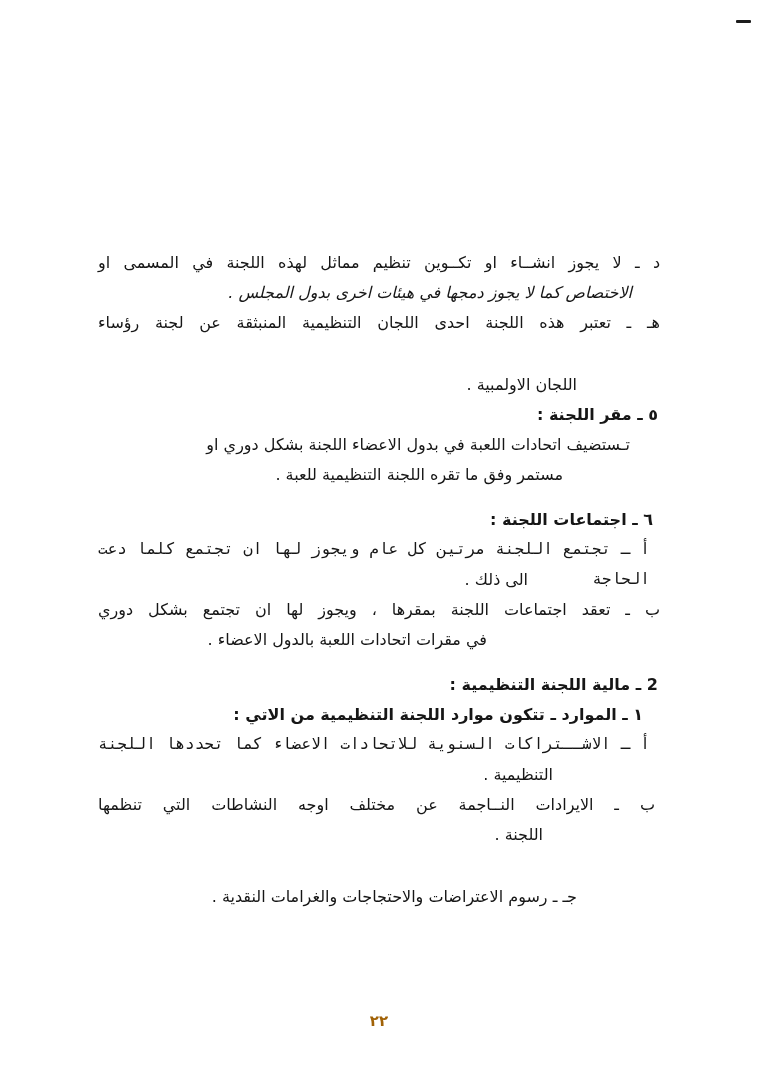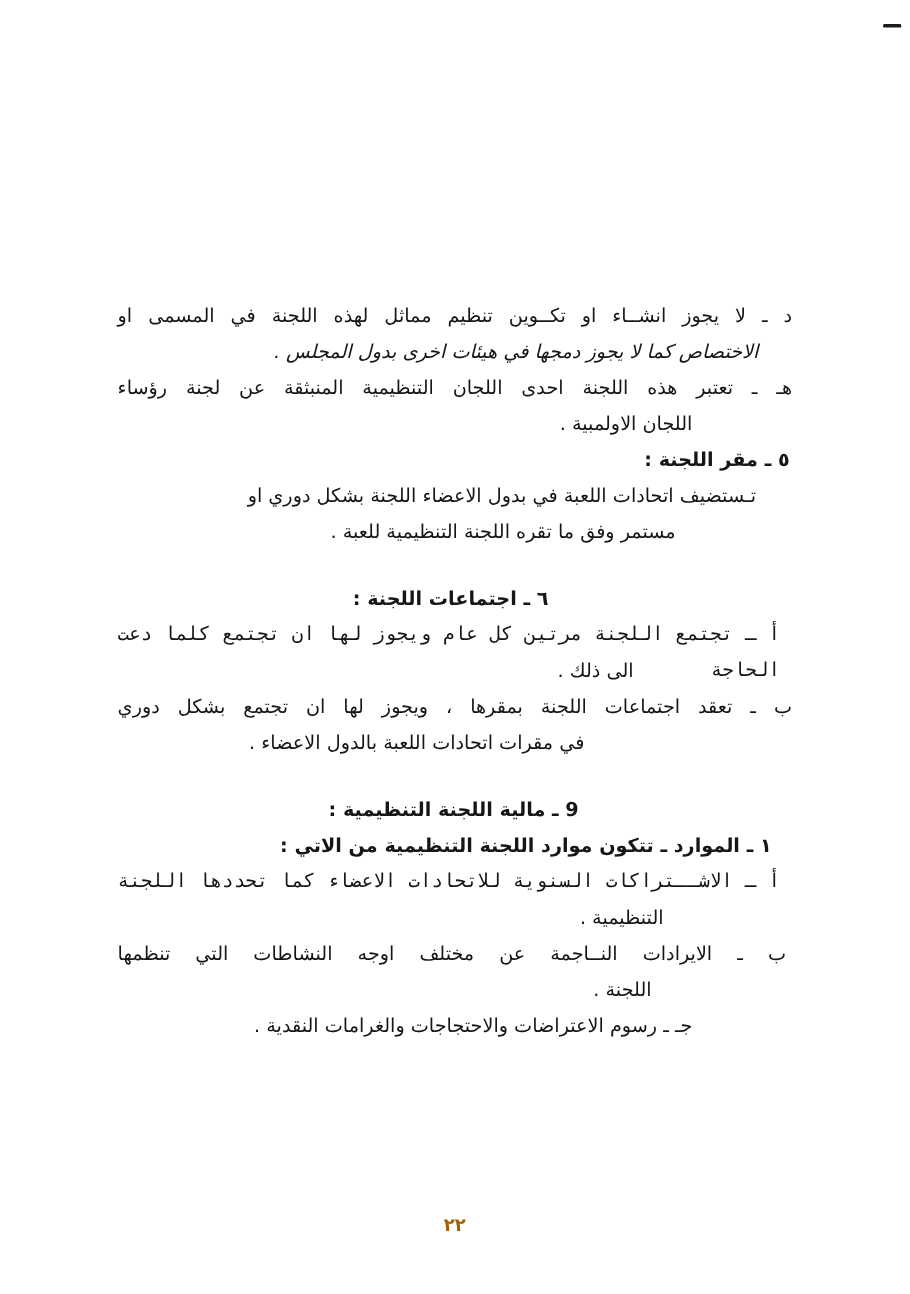--- a/index.html
+++ b/index.html
@@ -47,31 +47,30 @@
     white-space: normal;
   }
   .justify {
     text-align: justify;
     text-align-last: justify;
   }
   .heading {
     font-weight: bold;
   }
   .gap {
-    margin-top: 26px;
-    text-align: center;
+    margin-top: 15px;
   }
   .ind2   { padding-right: 2px; }
   .ind5   { padding-right: 5px; }
   .ind7   { padding-right: 7px; }
   .ind10  { padding-right: 10px; font-family: Liberation Mono, monospace; }
   .ind17  { padding-right: 17px; }
   .ind28  { padding-right: 28px; font-style: italic; }
   .ind30  { padding-right: 30px; }
-  .ind83  { padding-right: 83px; }
+  .ind83  { padding-right: 83px; margin-top: 32px; }
   .ind97  { padding-right: 97px; }
   .ind107 { padding-right: 107px; }
   .ind117 { padding-right: 117px; }
   .ind132 { padding-right: 132px; }
   .ind173 { padding-right: 173px; }
   .page-number {
     position: absolute;
     top: 1012px;
     left: 0;
     width: 100%;
@@ -96,21 +95,21 @@
     <p class="line justify">هـ ـ تعتبر هذه اللجنة احدى اللجان التنظيمية المنبثقة عن لجنة رؤساء</p>
     <p class="line ind83">اللجان الاولمبية .</p>
     <p class="line heading ind2">٥ ـ مقر اللجنة :</p>
     <p class="line ind30">تـستضيف اتحادات اللعبة في بدول الاعضاء اللجنة بشكل دوري او</p>
     <p class="line ind97">مستمر وفق ما تقره اللجنة التنظيمية للعبة .</p>
     <p class="line heading ind7 gap">٦ ـ اجتماعات اللجنة :</p>
     <p class="line justify ind10">أ ـ تجتمع اللجنة مرتين كل عام ويجوز لها ان تجتمع كلما دعت الحاجة</p>
     <p class="line ind132">الى ذلك .</p>
     <p class="line justify">ب ـ تعقد اجتماعات اللجنة بمقرها ، ويجوز لها ان تجتمع بشكل دوري</p>
     <p class="line ind173">في مقرات اتحادات اللعبة بالدول الاعضاء .</p>
-    <p class="line heading ind2 gap">9 ـ مالية اللجنة التنظيمية :</p>
+    <p class="line heading ind2 gap">2 ـ مالية اللجنة التنظيمية :</p>
     <p class="line heading ind17">١ ـ الموارد ـ تتكون موارد اللجنة التنظيمية من الاتي :</p>
     <p class="line justify ind10">أ ـ الاشــتراكات السنوية للاتحادات الاعضاء كما تحددها اللجنة</p>
     <p class="line ind107">التنظيمية .</p>
     <p class="line justify ind5">ب ـ الايرادات النــاجمة عن مختلف اوجه النشاطات التي تنظمها</p>
     <p class="line ind117">اللجنة .</p>
     <p class="line ind83">جـ ـ رسوم الاعتراضات والاحتجاجات والغرامات النقدية .</p>
   </main>
 
   <div class="page-number">٢٢</div>
 

